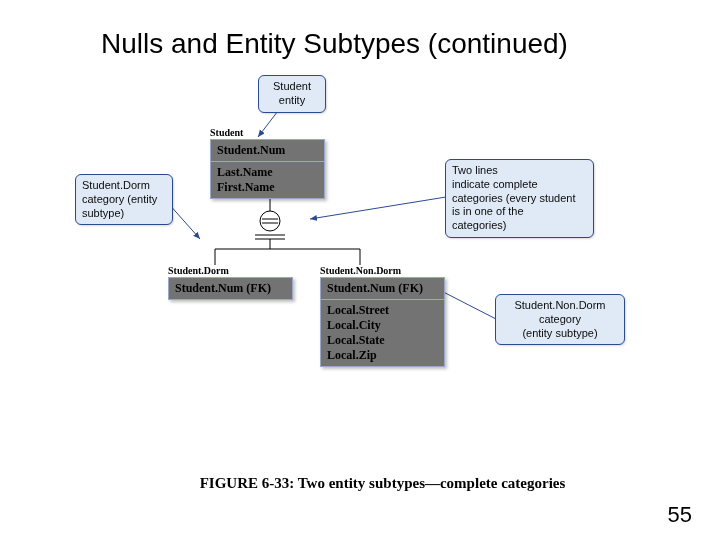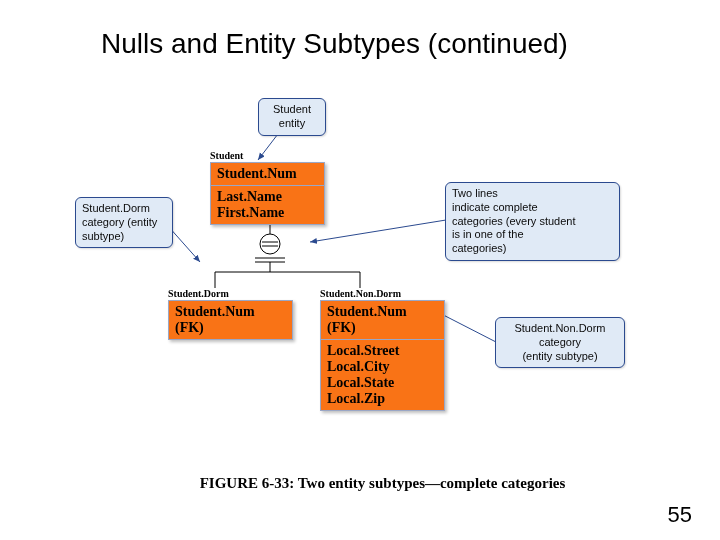--- a/index.html
+++ b/index.html
@@ -13,40 +13,40 @@
   .title {
     position: absolute;
     left: 55px; top: 28px;
     font-size: 28px;
     color: #000;
     font-weight: 400;
     margin-left: 46px;
   }
   .diagram {
     position: absolute;
-    left: 0; top: 92px;
+    left: 0; top: 69px;
     width: 720px; height: 360px;
   }
   .callout {
     position: absolute;
     background: #e0eaf6;
     border: 1px solid #2b4a8f;
     border-radius: 6px;
     padding: 4px 6px;
     font-size: 11px;
     color: #0a0a0a;
     line-height: 1.25;
     box-shadow: 1px 1px 2px rgba(0,0,0,0.15);
   }
   .entity-box {
     position: absolute;
     border: 1px solid #9aa7c6;
-    background: #f97316;
+    background: #737373;
     box-shadow: 2px 2px 3px rgba(0,0,0,0.25);
-    font-size: 14px;
+    font-size: 12px;
     font-weight: bold;
     color: #000;
     font-family: "Times New Roman", serif;
   }
   .entity-name {
     position: absolute;
     font-size: 10px;
     font-weight: bold;
     font-family: "Times New Roman", serif;
     color: #000;
@@ -109,21 +109,21 @@
 
     <line class="connector" x1="215" y1="180" x2="360" y2="180"></line>
     <line class="connector" x1="215" y1="180" x2="215" y2="196"></line>
     <line class="connector" x1="360" y1="180" x2="360" y2="196"></line>
   </svg>
 
   <div class="callout" style="left:258px; top:6px; width:68px; text-align:center;">Student<br>entity</div>
 
   <div class="callout" style="left:75px; top:105px; width:98px;">Student.Dorm<br>category (entity<br>subtype)</div>
 
-  <div class="callout" style="left:445px; top:90px; width:175px;">Two lines<br>indicate complete<br>categories (every student<br>is in one of the<br>categories)</div>
+  <div class="callout" style="left:445px; top:90px; width:149px;">Two lines<br>indicate complete<br>categories (every student<br>is in one of the<br>categories)</div>
 
   <div class="callout" style="left:495px; top:225px; width:130px; text-align:center;">Student.Non.Dorm<br>category<br>(entity subtype)</div>
 
   <div class="entity-name" style="left:210px; top:58px;">Student</div>
   <div class="entity-box" style="left:210px; top:70px; width:115px;">
     <div class="entity-row">Student.Num</div>
     <div class="entity-row">Last.Name<br>First.Name</div>
   </div>
 
   <div class="entity-name" style="left:168px; top:196px;">Student.Dorm</div>

